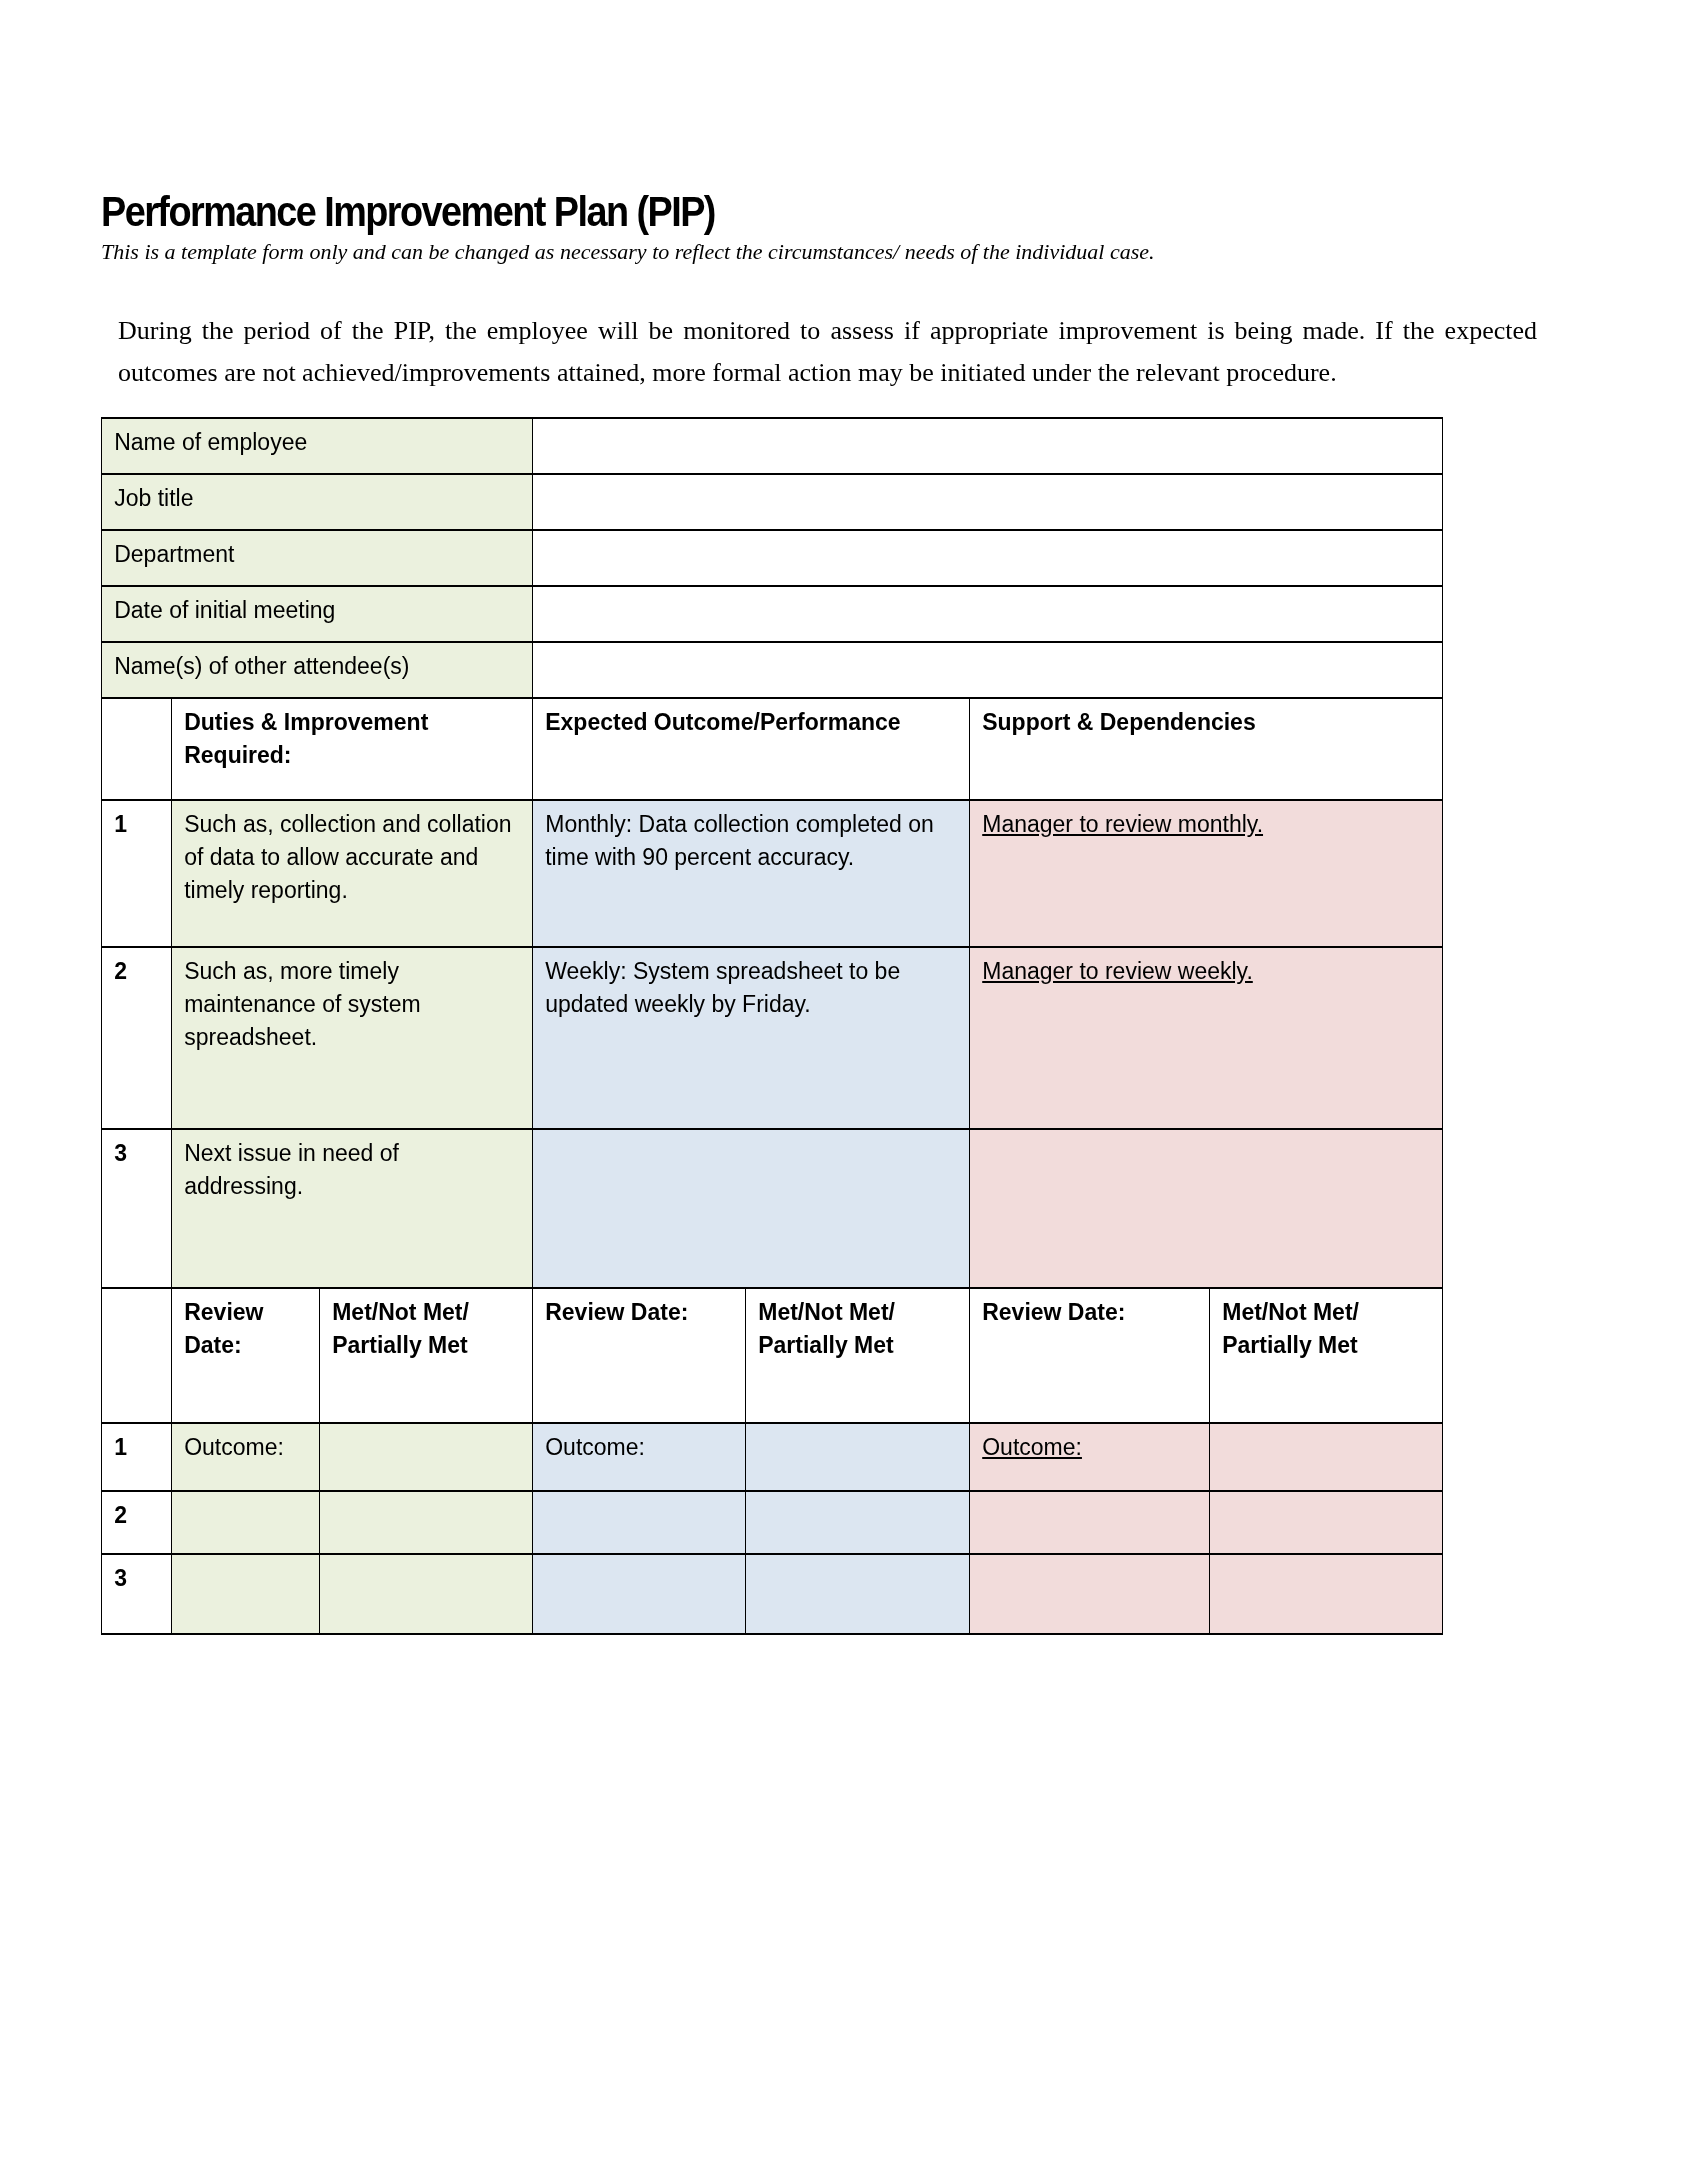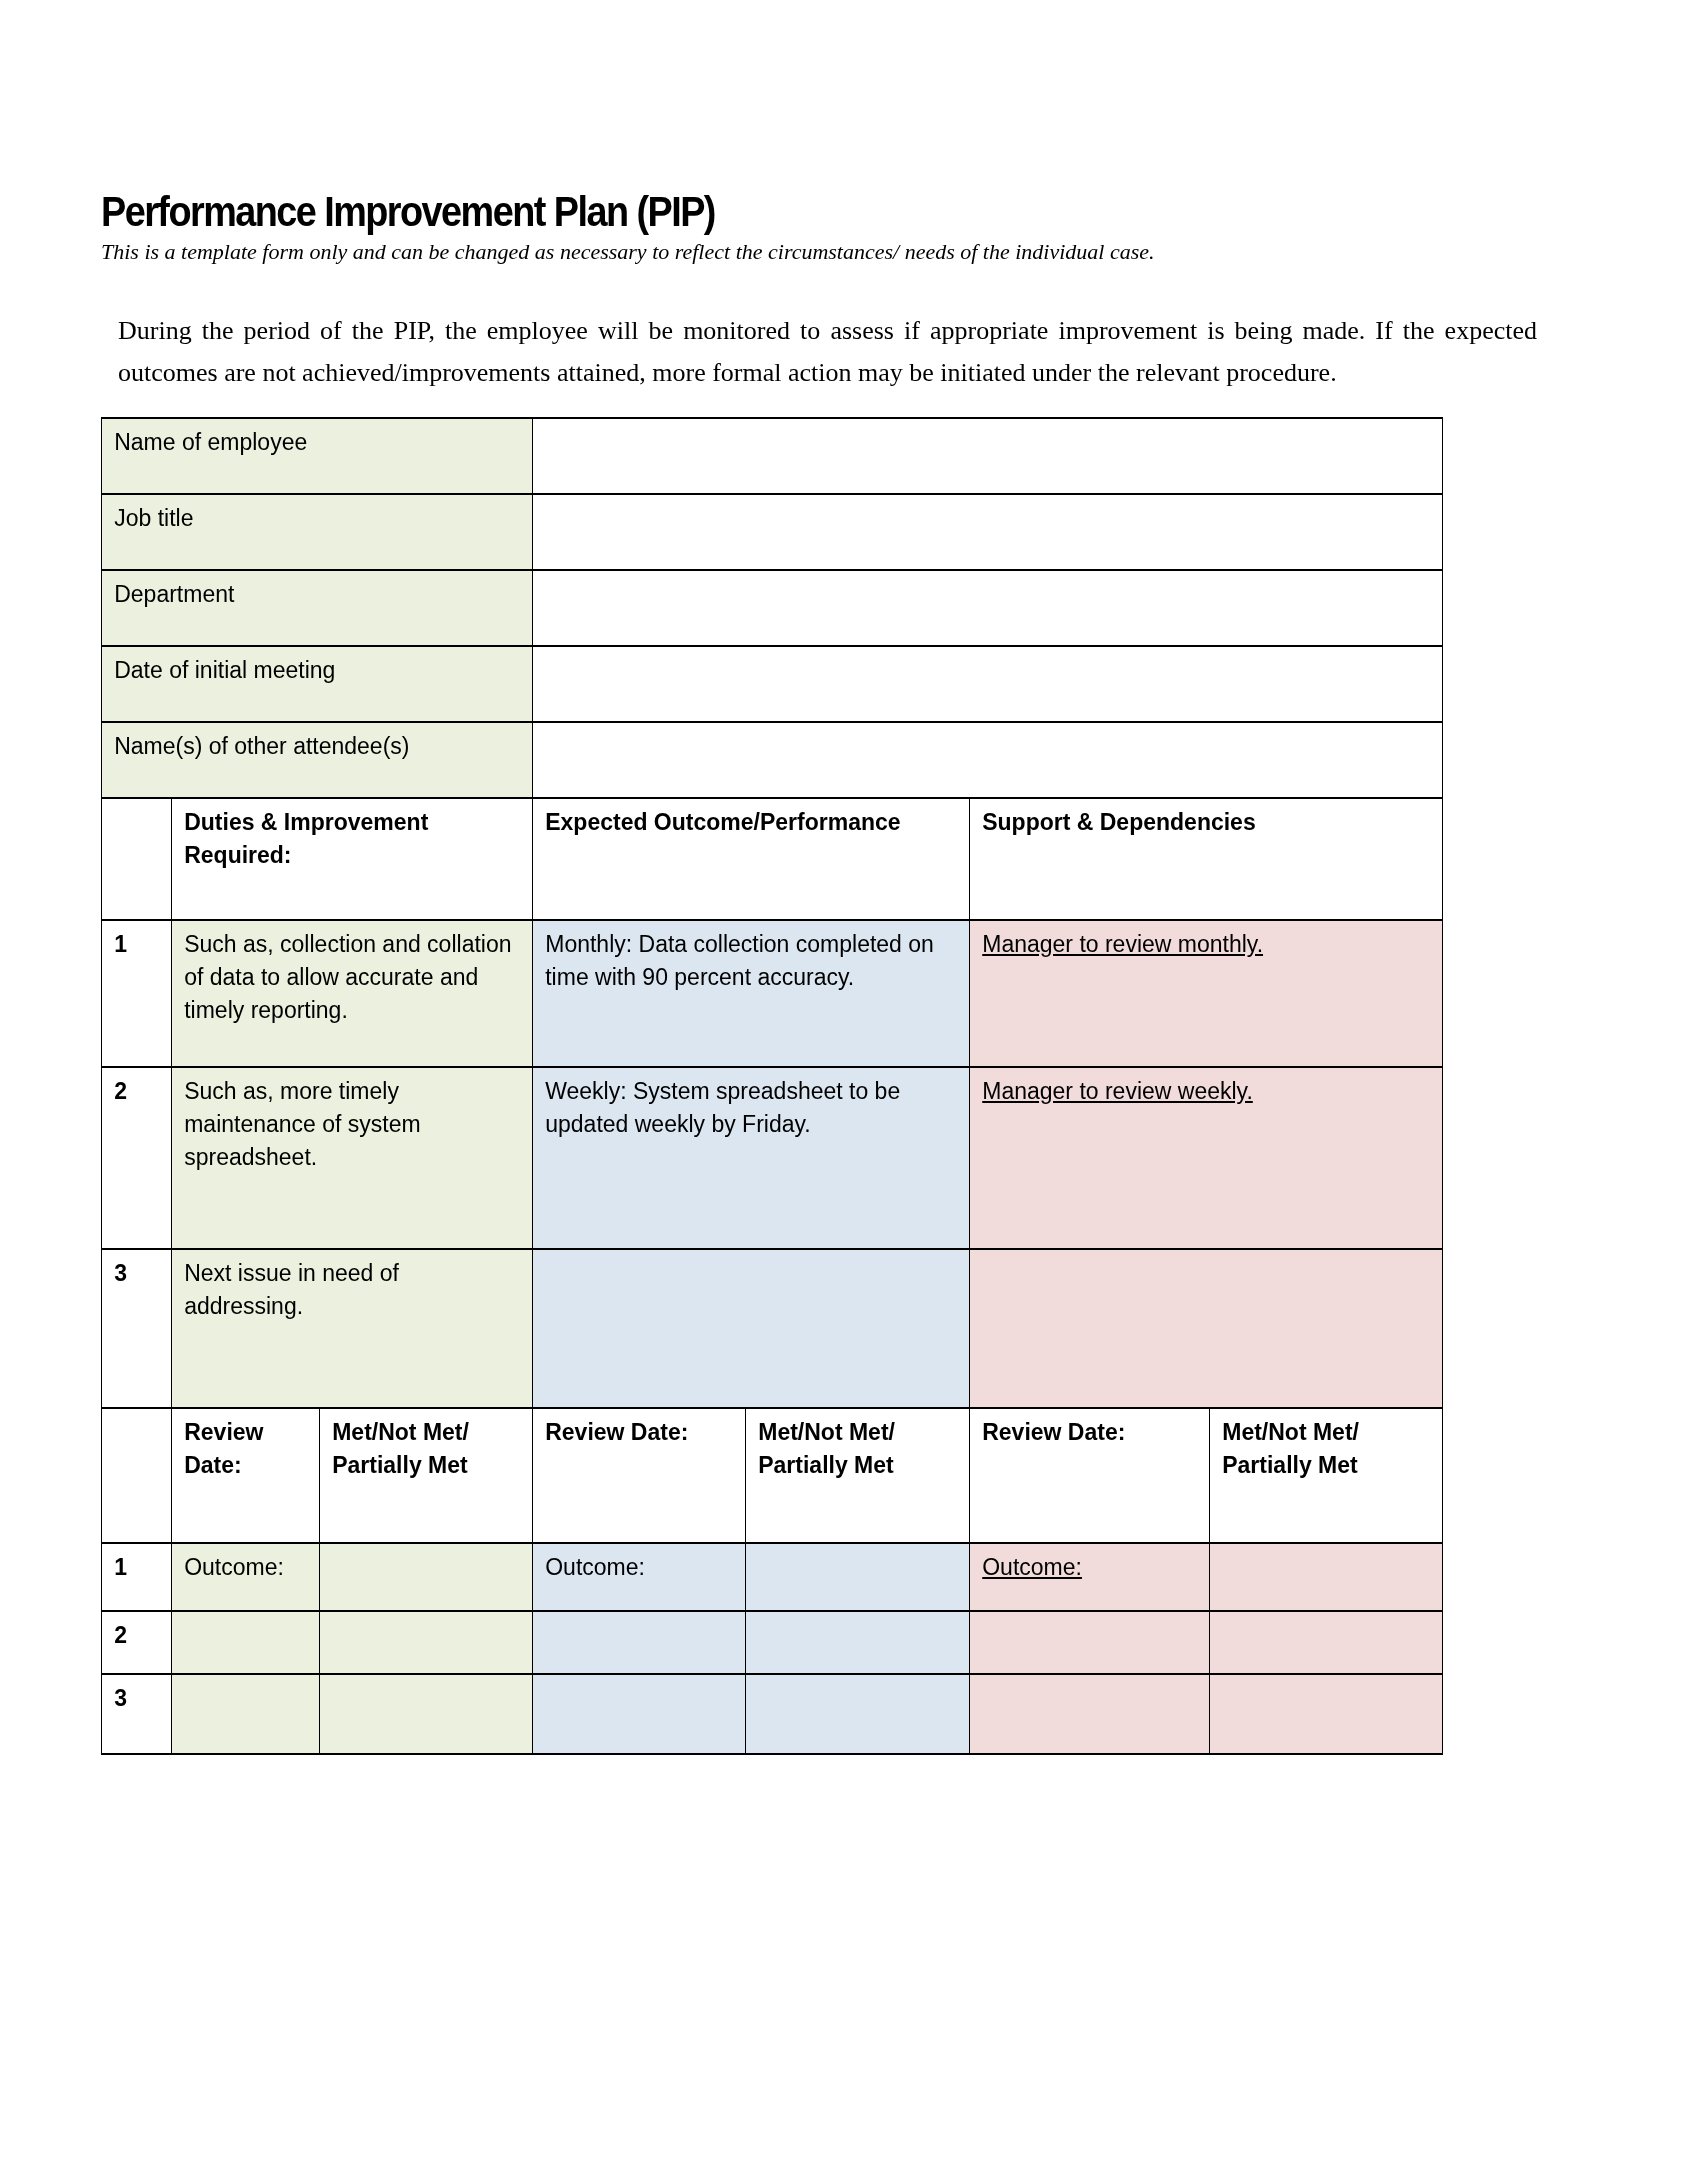--- a/index.html
+++ b/index.html
@@ -56,22 +56,22 @@
     border:1.7px solid var(--c-border);
     border-top-width:2.6px;
     border-bottom-width:2.6px;
     padding:7px 12.2px 7px 12.2px;
     vertical-align:top;
     font-size:23px;
     line-height:33px;
     overflow:hidden;
   }
   
-  tr.h-info   {height:76px;}
-  tr.h-dhdr   {height:122px;}
+  tr.h-info   {height:56px;}
+  tr.h-dhdr   {height:102px;}
   tr.h-drow1  {height:147px;}
   tr.h-drow2  {height:182px;}
   tr.h-drow3  {height:159px;}
   tr.h-rhdr   {height:135px;}
   tr.h-rrow1  {height:68px;}
   tr.h-rrow2  {height:63px;}
   tr.h-rrow3  {height:80px;}
 
   td.bg-green{background:var(--c-green);}
   td.bg-blue {background:var(--c-blue);}

